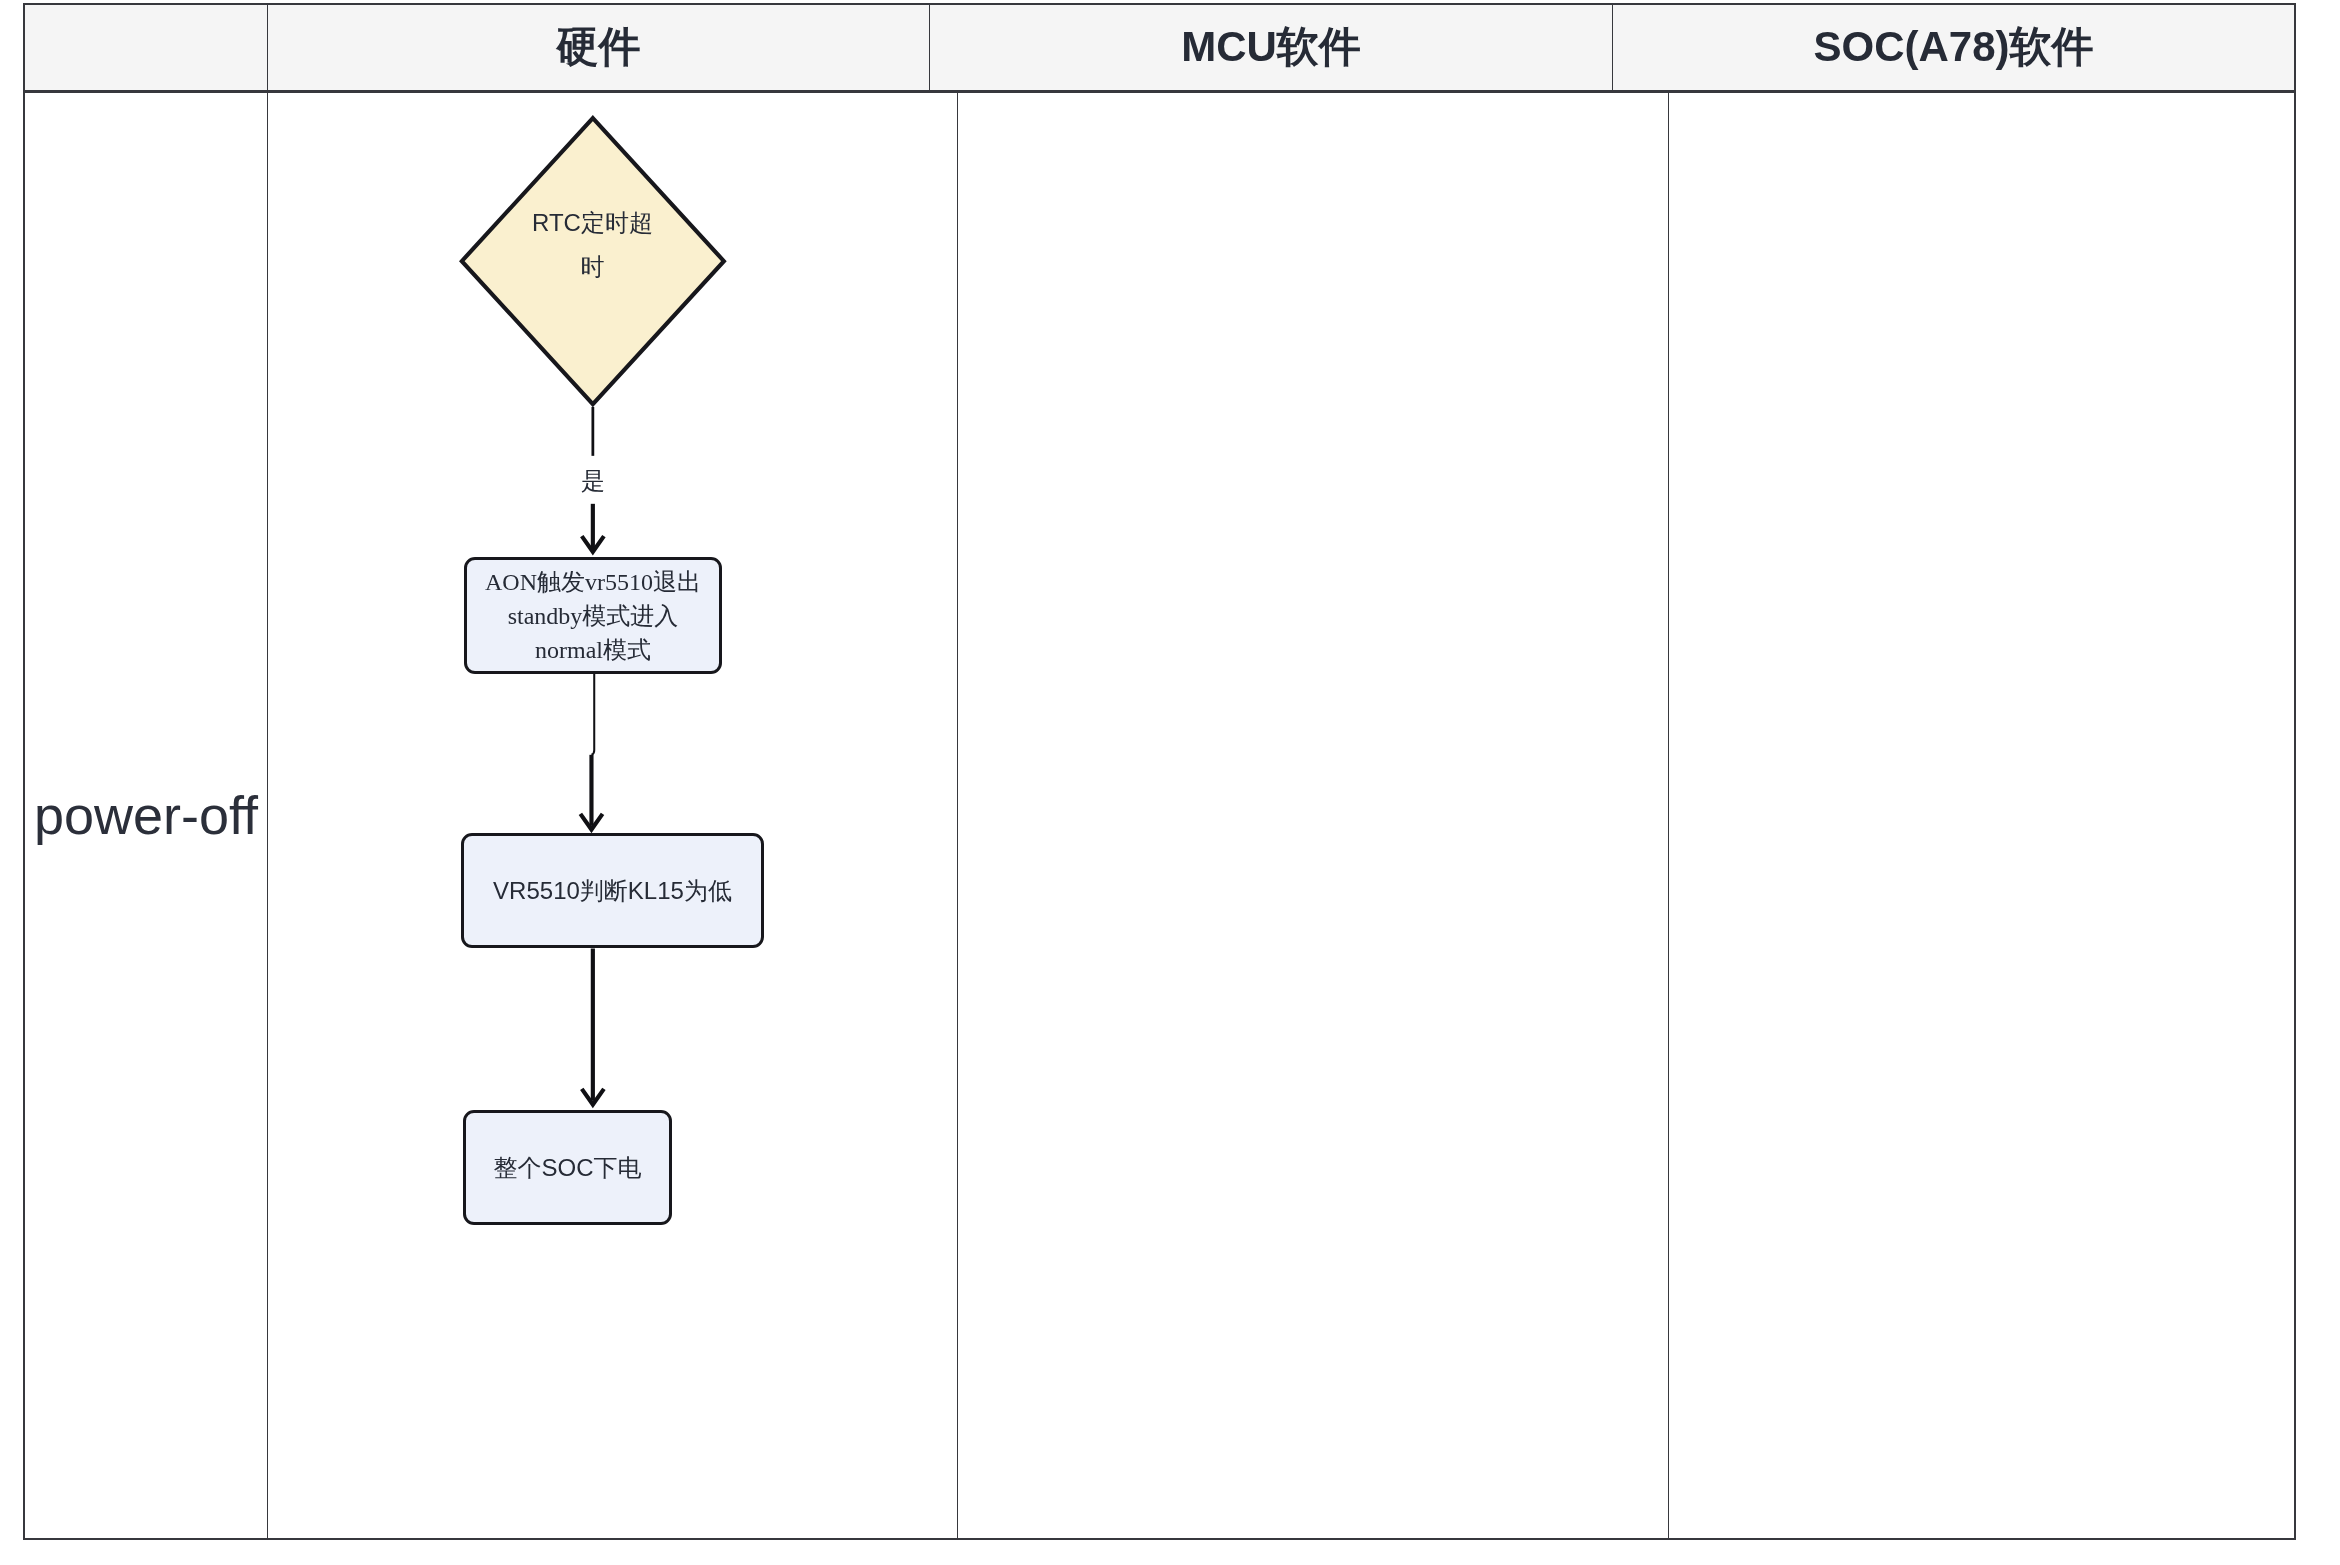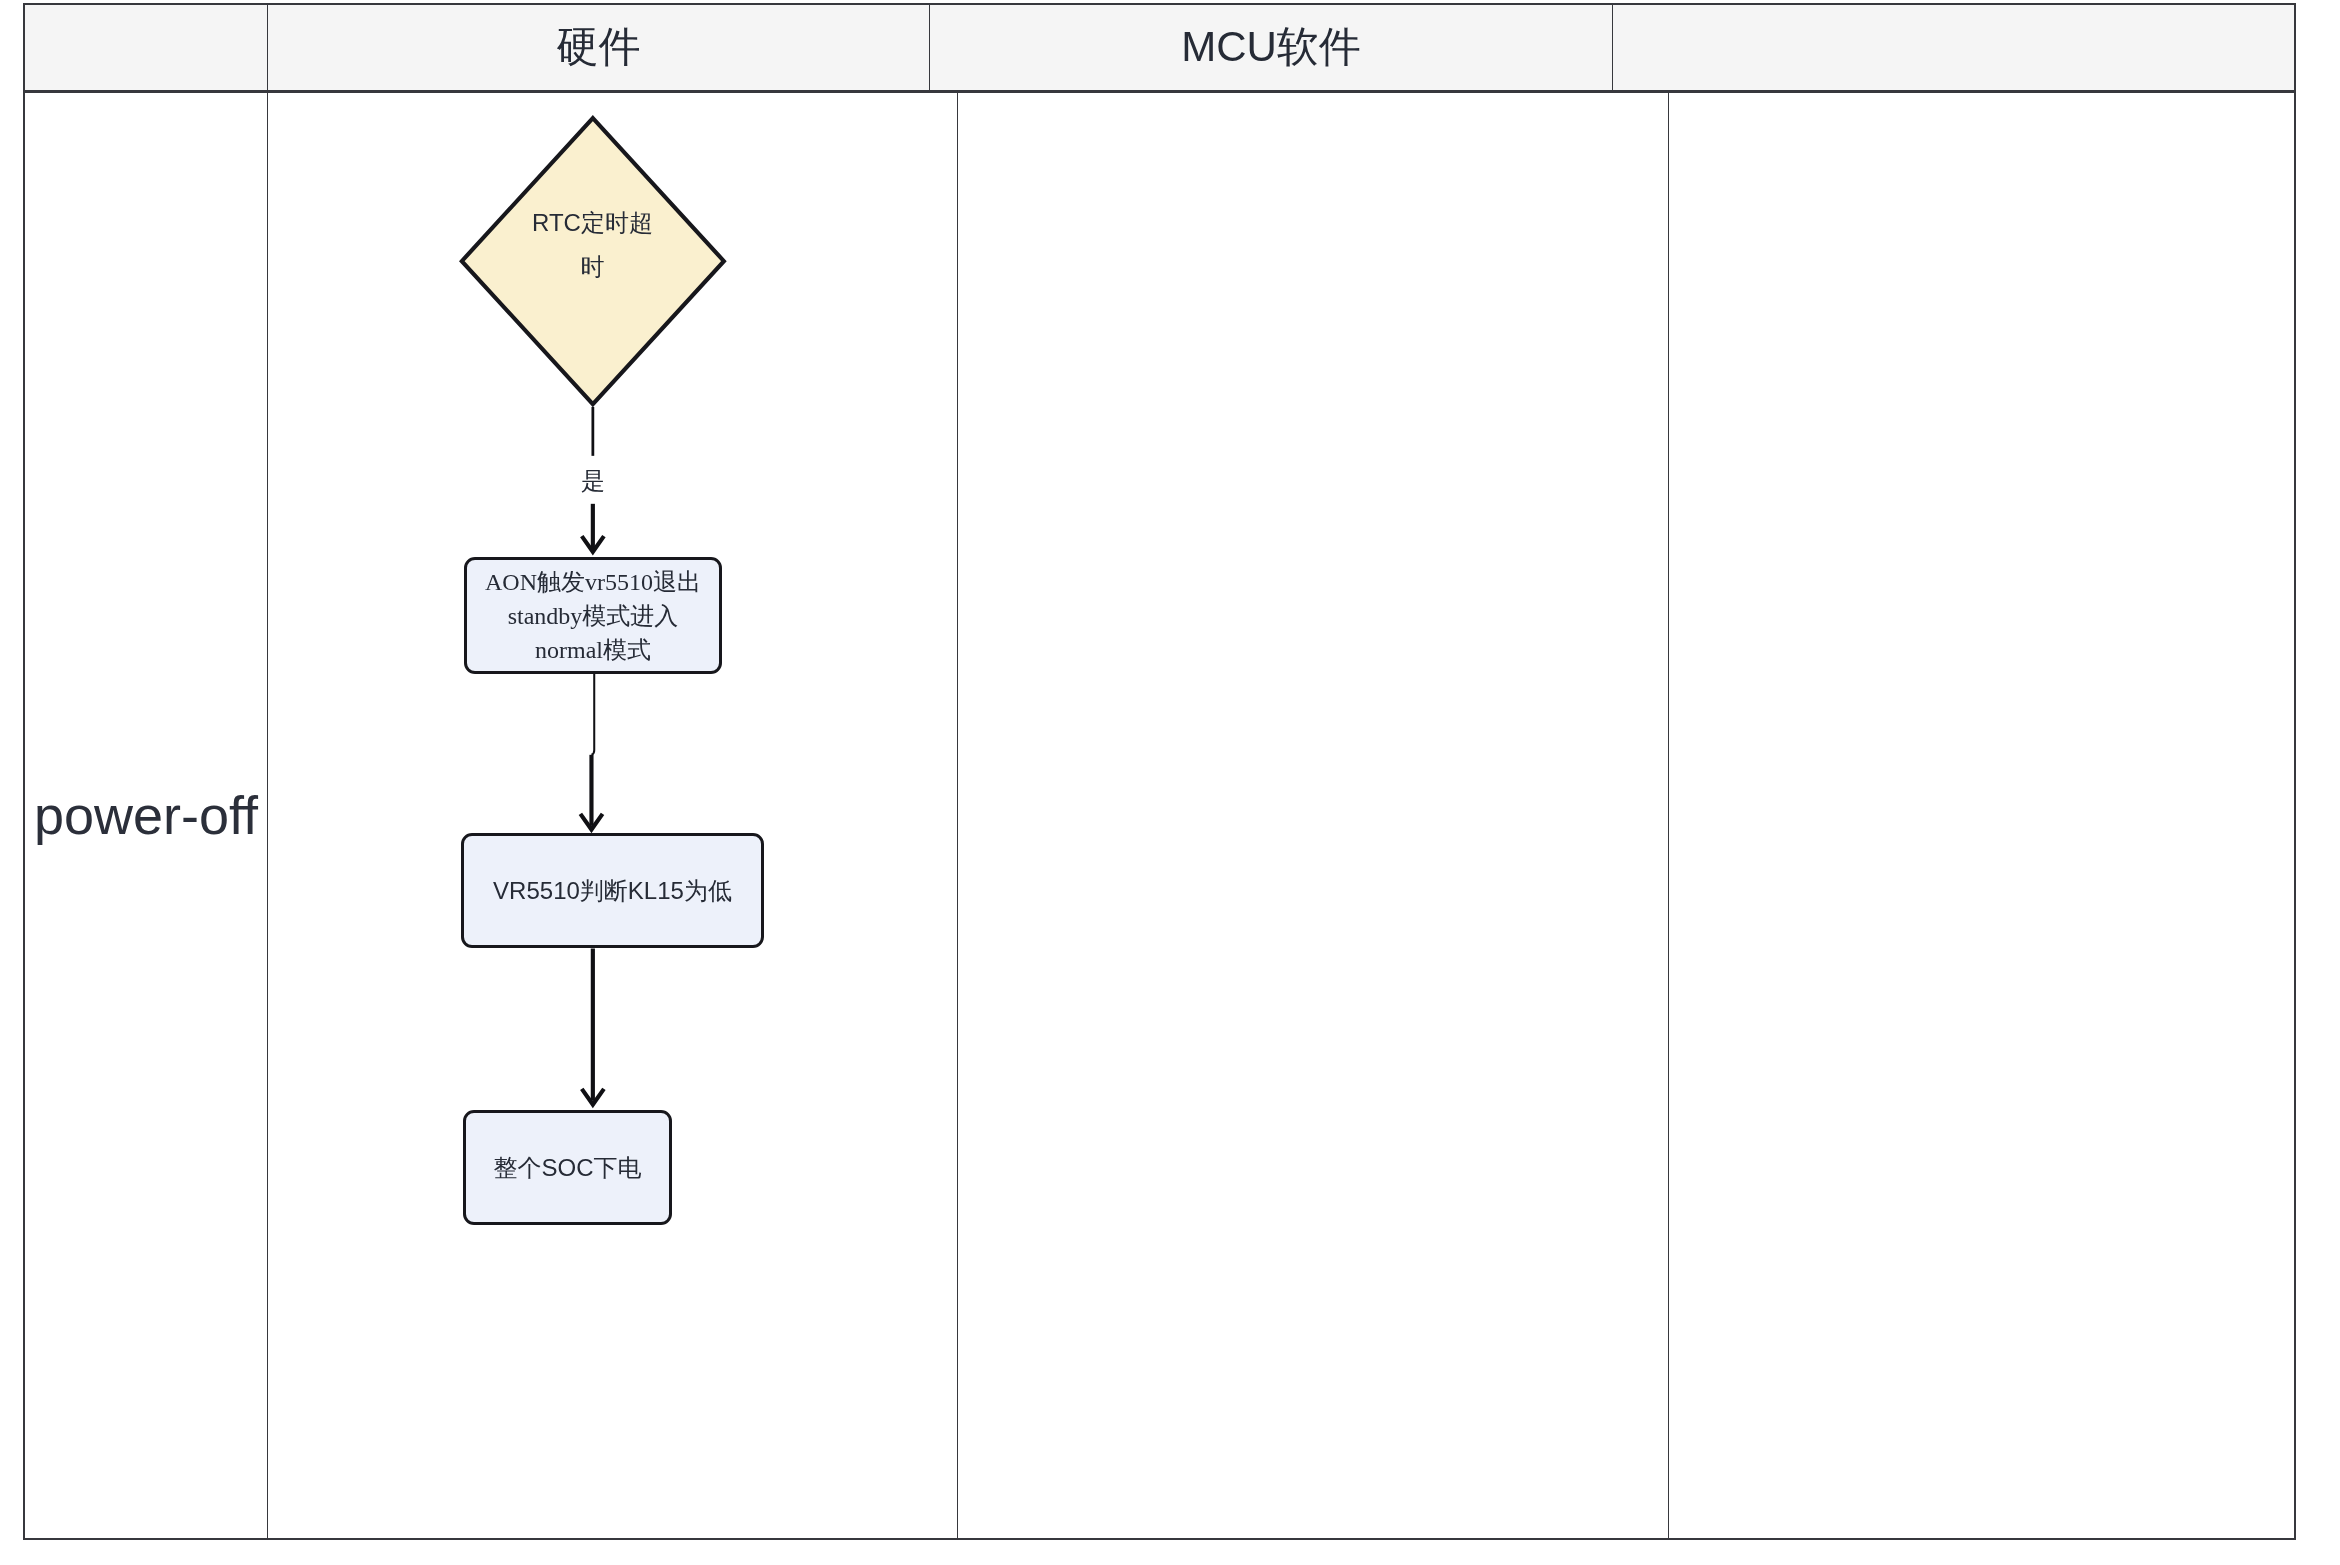--- a/index.html
+++ b/index.html
@@ -32,21 +32,21 @@
     box-sizing: border-box;
   }
   .body-row { display: flex; flex: 1 1 auto; gap: 28px; }
   .cell { box-sizing: border-box; }
   .col-0 { width: 243px; flex: 0 0 243px; border-right: 1.8px solid var(--border, #37383d); }
   .col-1 { width: 662px; flex: 0 0 662px; border-right: 1.8px solid var(--border, #37383d); }
   .col-2 { width: 683px; flex: 0 0 683px; border-right: 1.8px solid var(--border, #37383d); }
   .col-3 { flex: 1 1 auto; }
   .header-cell {
     display: flex; align-items: center; justify-content: center;
-    font-size: 42px; font-weight: normal;
+    font-size: 42px; font-weight: bold;
     color: var(--text, #262b36);
   }
   .row-label-cell {
     display: flex; align-items: center; justify-content: center;
   }
   .row-label {
     font-size: 54px;
     color: var(--label-text, #2b2f3a);
     white-space: nowrap;
   }
@@ -86,20 +86,21 @@
 </head>
 <body>
 
 <div class="page">
 
   <div class="swimlane">
     <div class="header-row">
       <div class="cell col-0 header-cell"></div>
       <div class="cell col-1 header-cell">硬件</div>
       <div class="cell col-2 header-cell">MCU软件</div>
+      <div class="cell col-3 header-cell">SOC(A78)软件</div>
     </div>
     <div class="body-row">
       <div class="cell col-0 row-label-cell">
         <span class="row-label">power-off</span>
       </div>
       <div class="cell col-1"></div>
       <div class="cell col-2"></div>
       <div class="cell col-3"></div>
     </div>
   </div>

